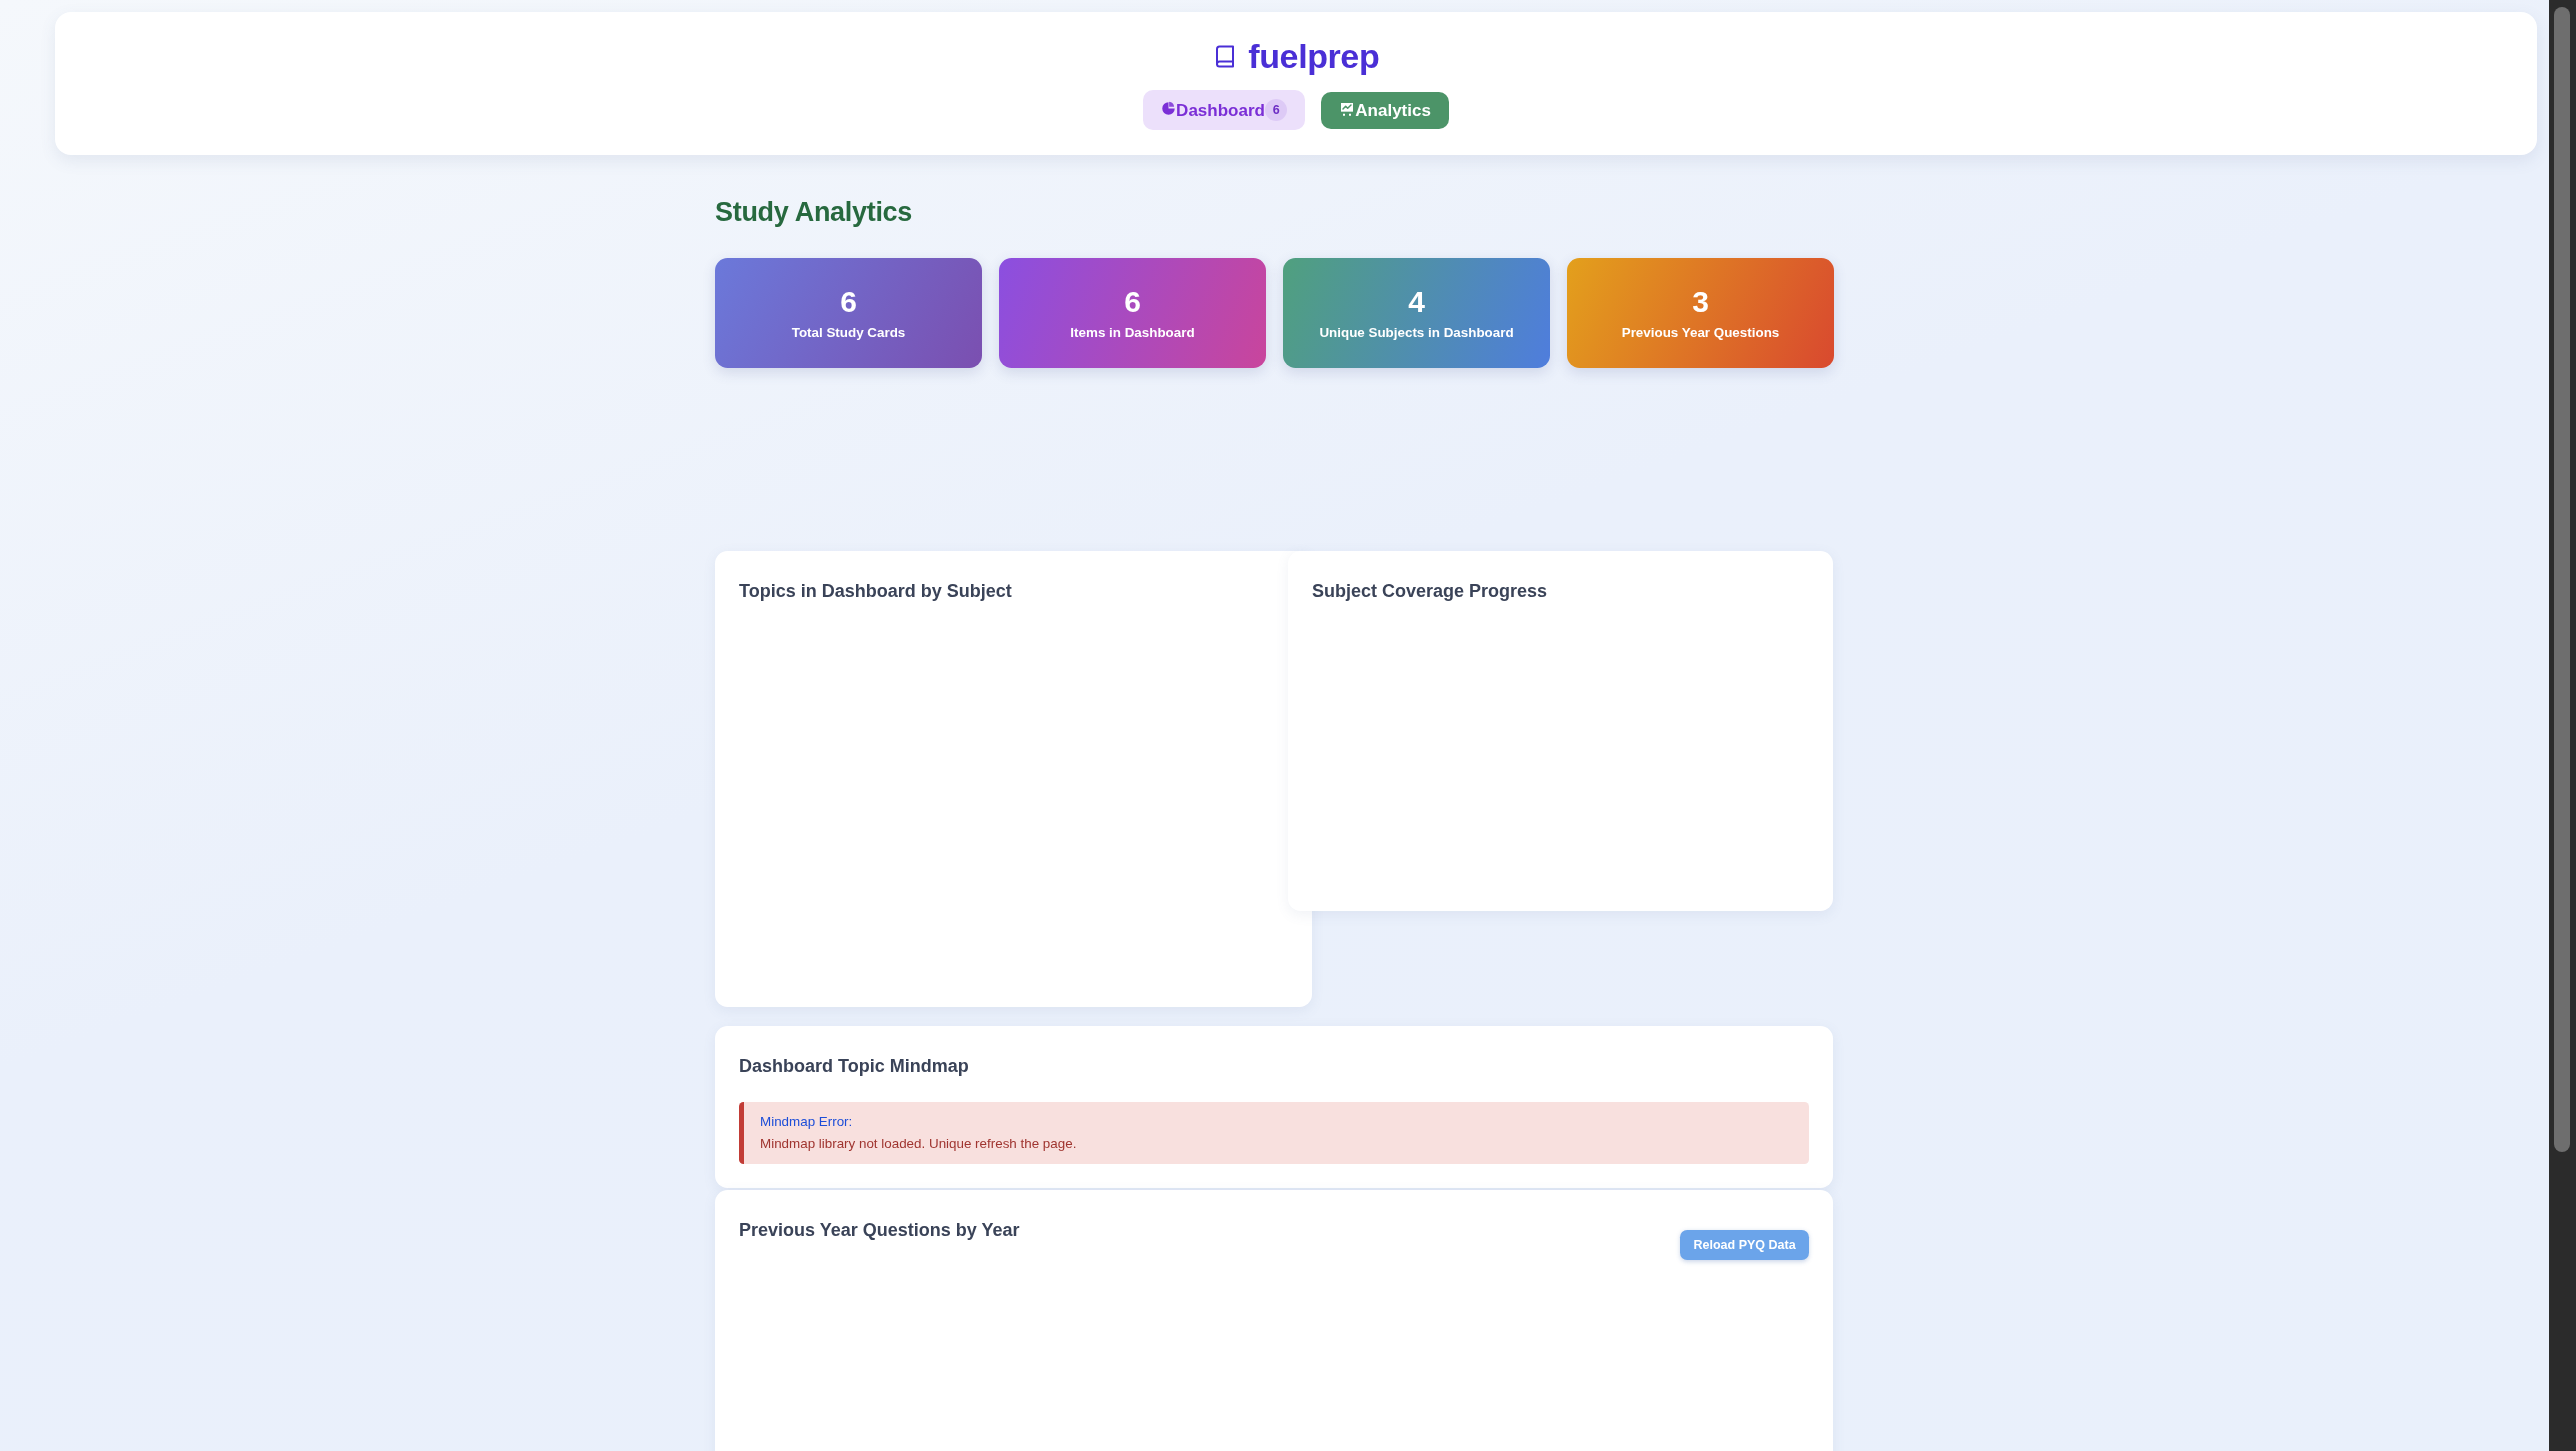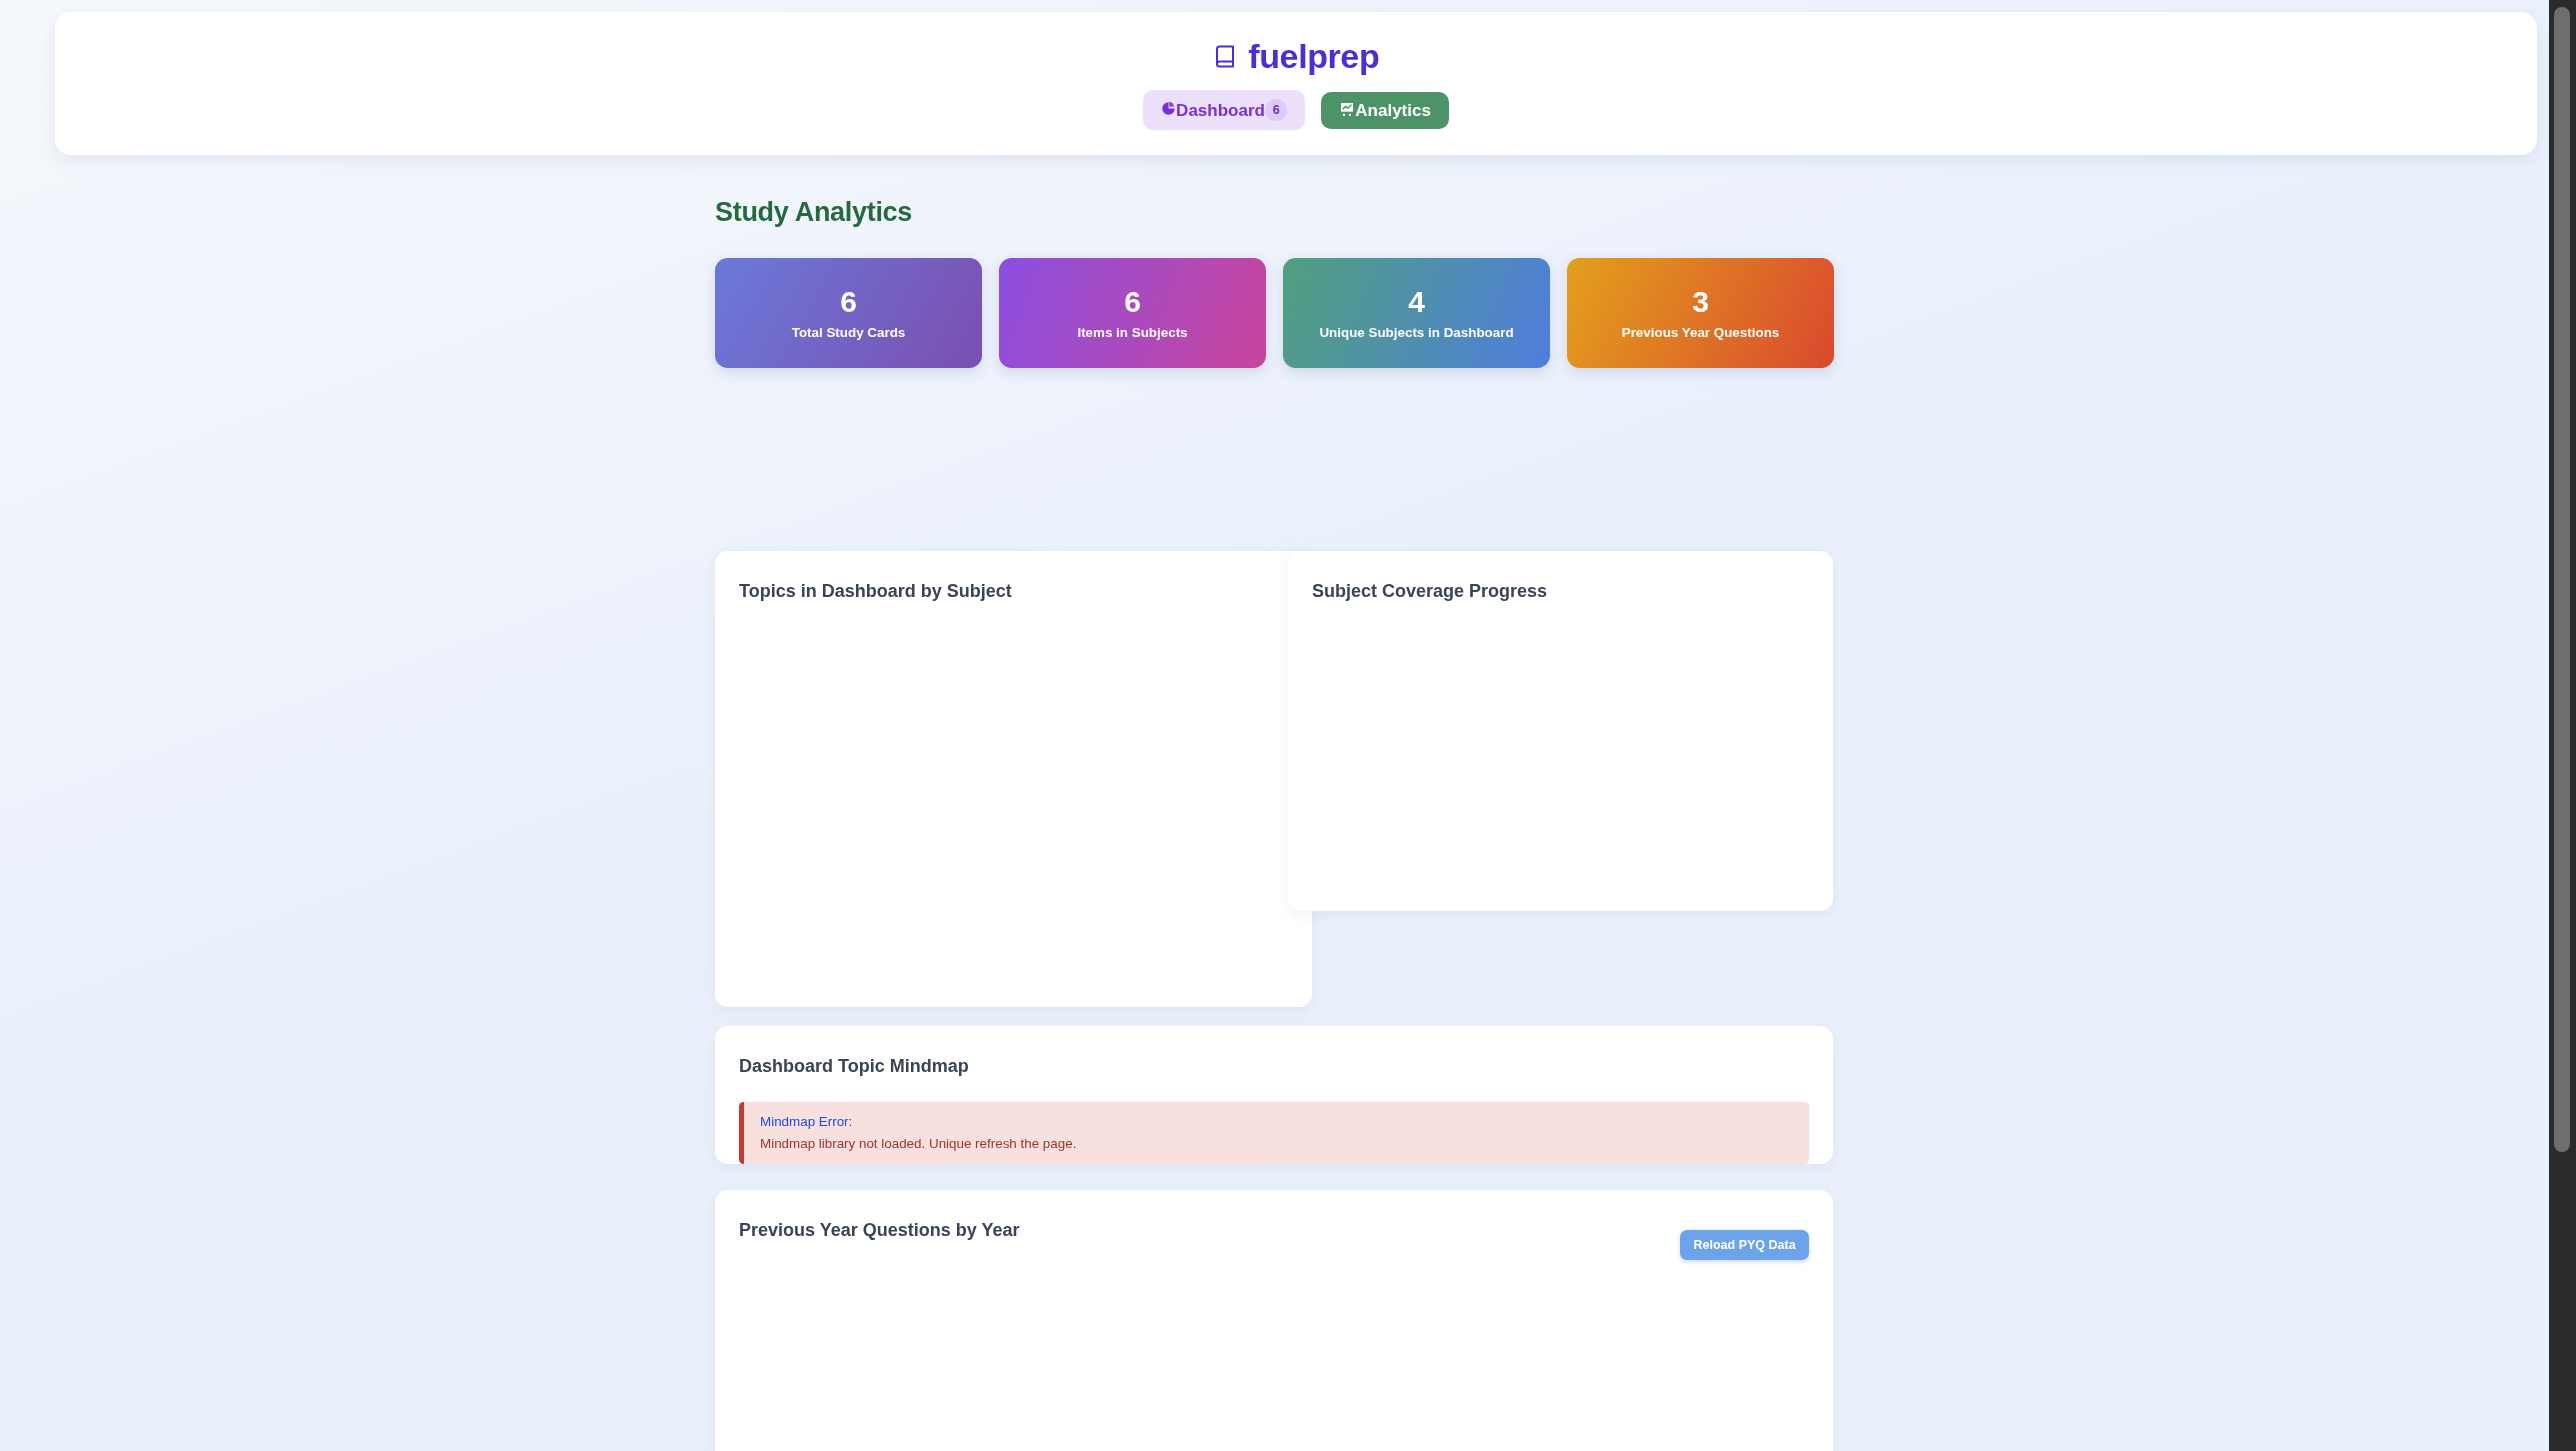--- a/index.html
+++ b/index.html
@@ -149,21 +149,21 @@
     position: absolute;
     left: 24px;
     top: 30px;
     font-size: 18px;
     font-weight: bold;
     color: #3a4358;
   }
 
   #panel-topics   { left: 715px;  top: 396px;  width: 597px;  height: 456px; }
   #panel-coverage { left: 1288px; top: 396px;  width: 545px;  height: 360px; }
-  #panel-mindmap  { left: 715px;  top: 871px;  width: 1118px; height: 138px; }
+  #panel-mindmap  { left: 715px;  top: 871px;  width: 1118px; height: 162px; }
   #panel-pyq      { left: 715px;  top: 1035px; width: 1118px; height: 421px; }
 
   
   .alert {
     position: absolute;
     left: 24px;
     top: 76px;
     right: 24px;
     background: #f8e0de;
     border-left: 5.4px solid #c23c36;
@@ -264,21 +264,21 @@
 
     <div class="stats-row">
 
       <div class="stat-card c1">
         <div class="stat-value">6</div>
         <div class="stat-label">Total Study Cards</div>
       </div>
 
       <div class="stat-card c2">
         <div class="stat-value">6</div>
-        <div class="stat-label">Items in Subjects</div>
+        <div class="stat-label">Items in Dashboard</div>
       </div>
 
       <div class="stat-card c3">
         <div class="stat-value">4</div>
         <div class="stat-label">Unique Subjects in Dashboard</div>
       </div>
 
       <div class="stat-card c4">
         <div class="stat-value">3</div>
         <div class="stat-label">Previous Year Questions</div>

